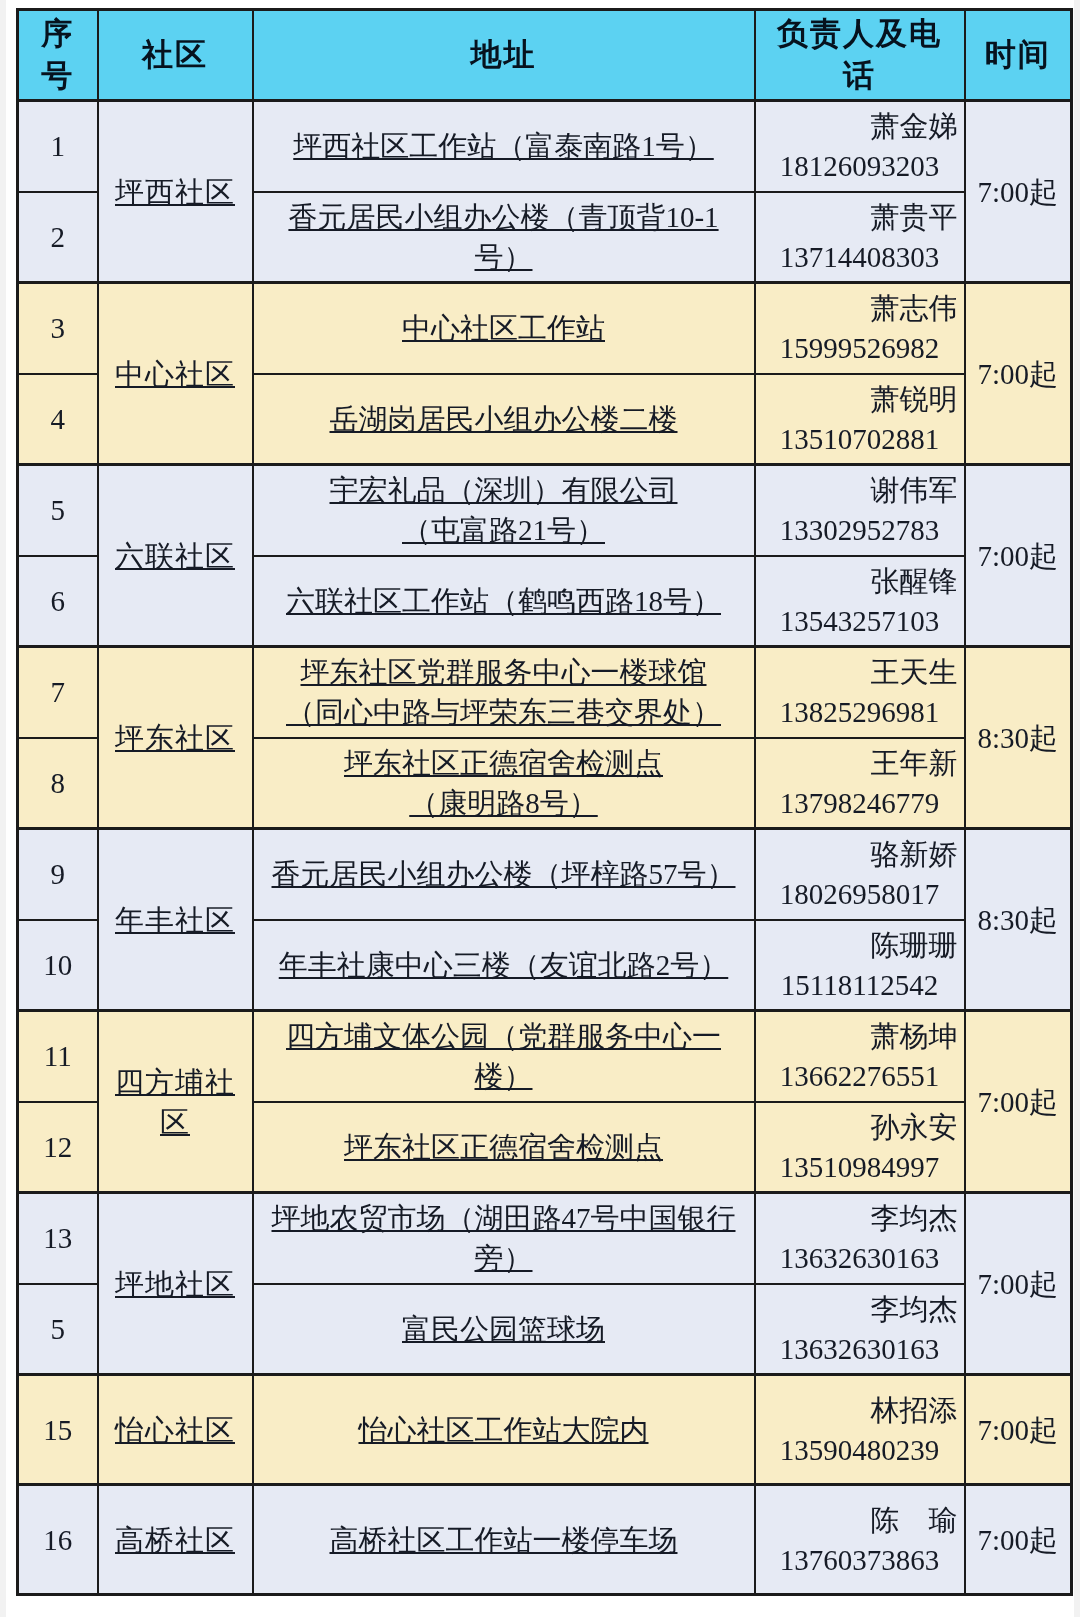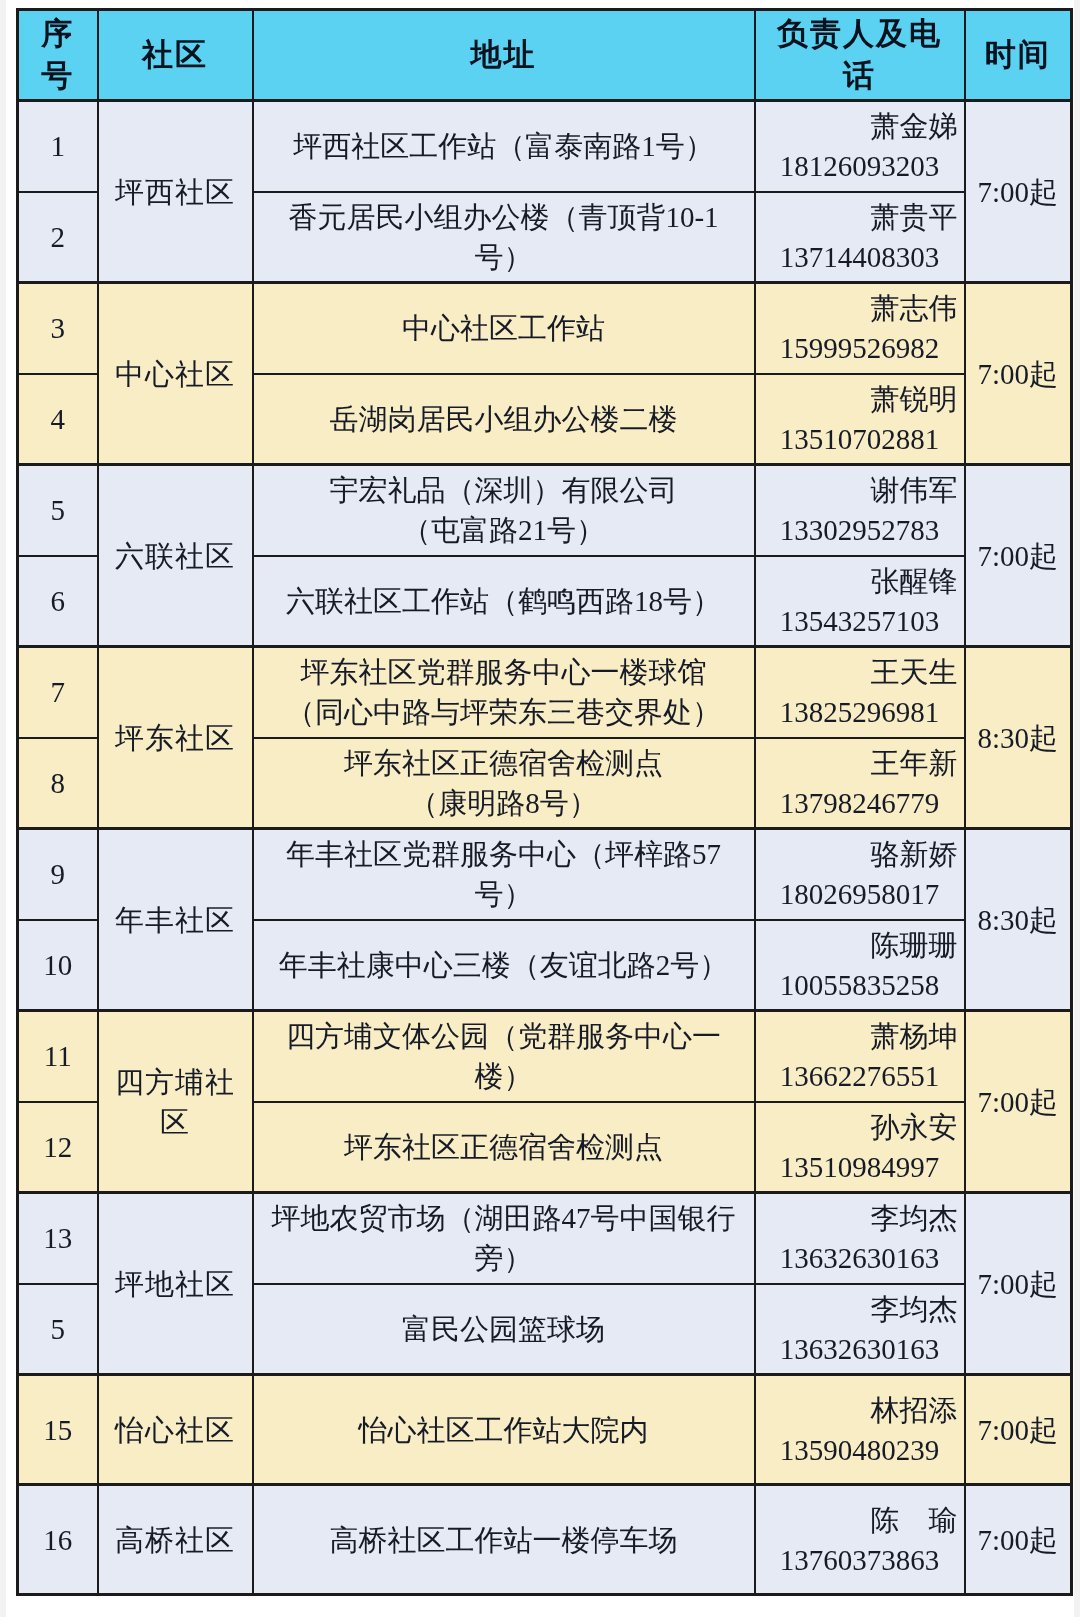--- a/index.html
+++ b/index.html
@@ -32,22 +32,22 @@
   .site-table th{
     background:var(--header-bg);
     font-family:"Liberation Sans", sans-serif;
     font-weight:bold;font-size:31px;color:#06121e;
     height:44px;letter-spacing:2px;
   }
   .site-table td{font-size:29px;line-height:40px;}
   tr.row-double td{height:91px;}
   tr.row-single td{height:110px;}
   tr.group-start td{border-top:3px solid var(--border);}
-  td.community-cell{letter-spacing:1px;}
-  td.address-cell .addr-line{display:block;}
+  td.community-cell{letter-spacing:1px;text-decoration:underline;}
+  td.address-cell .addr-line{display:block;text-decoration:underline;}
   td.contact-cell .contact-name{display:block;text-align:right;}
   td.contact-cell .contact-phone{display:block;}
   tr.theme-blue td{background:var(--blue-row);}
   tr.theme-yellow td{background:var(--yellow-row);}
   col.c-no{width:80px;}
   col.c-community{width:155px;}
   col.c-address{width:502px;}
   col.c-contact{width:210px;}
   col.c-time{width:107px;}
 </style>
@@ -161,36 +161,36 @@
           </td>
           <td class="contact-cell">
             <span class="contact-name">王年新</span>
             <span class="contact-phone">13798246779</span>
           </td>
         </tr>
         <tr class="theme-blue row-double group-start">
           <td class="no-cell">9</td>
           <td class="community-cell" rowspan="2">年丰社区</td>
           <td class="address-cell">
-            <span class="addr-line">年丰社区党群服务中心（坪梓路57号）</span>
+            <span class="addr-line">香元居民小组办公楼（坪梓路57号）</span>
           </td>
           <td class="contact-cell">
             <span class="contact-name">骆新娇</span>
             <span class="contact-phone">18026958017</span>
           </td>
           <td class="time-cell" rowspan="2">8:30起</td>
         </tr>
         <tr class="theme-blue row-double">
           <td class="no-cell">10</td>
           <td class="address-cell">
             <span class="addr-line">年丰社康中心三楼（友谊北路2号）</span>
           </td>
           <td class="contact-cell">
             <span class="contact-name">陈珊珊</span>
-            <span class="contact-phone">10055835258</span>
+            <span class="contact-phone">15118112542</span>
           </td>
         </tr>
         <tr class="theme-yellow row-double group-start">
           <td class="no-cell">11</td>
           <td class="community-cell" rowspan="2">四方埔社区</td>
           <td class="address-cell">
             <span class="addr-line">四方埔文体公园（党群服务中心一楼）</span>
           </td>
           <td class="contact-cell">
             <span class="contact-name">萧杨坤</span>

